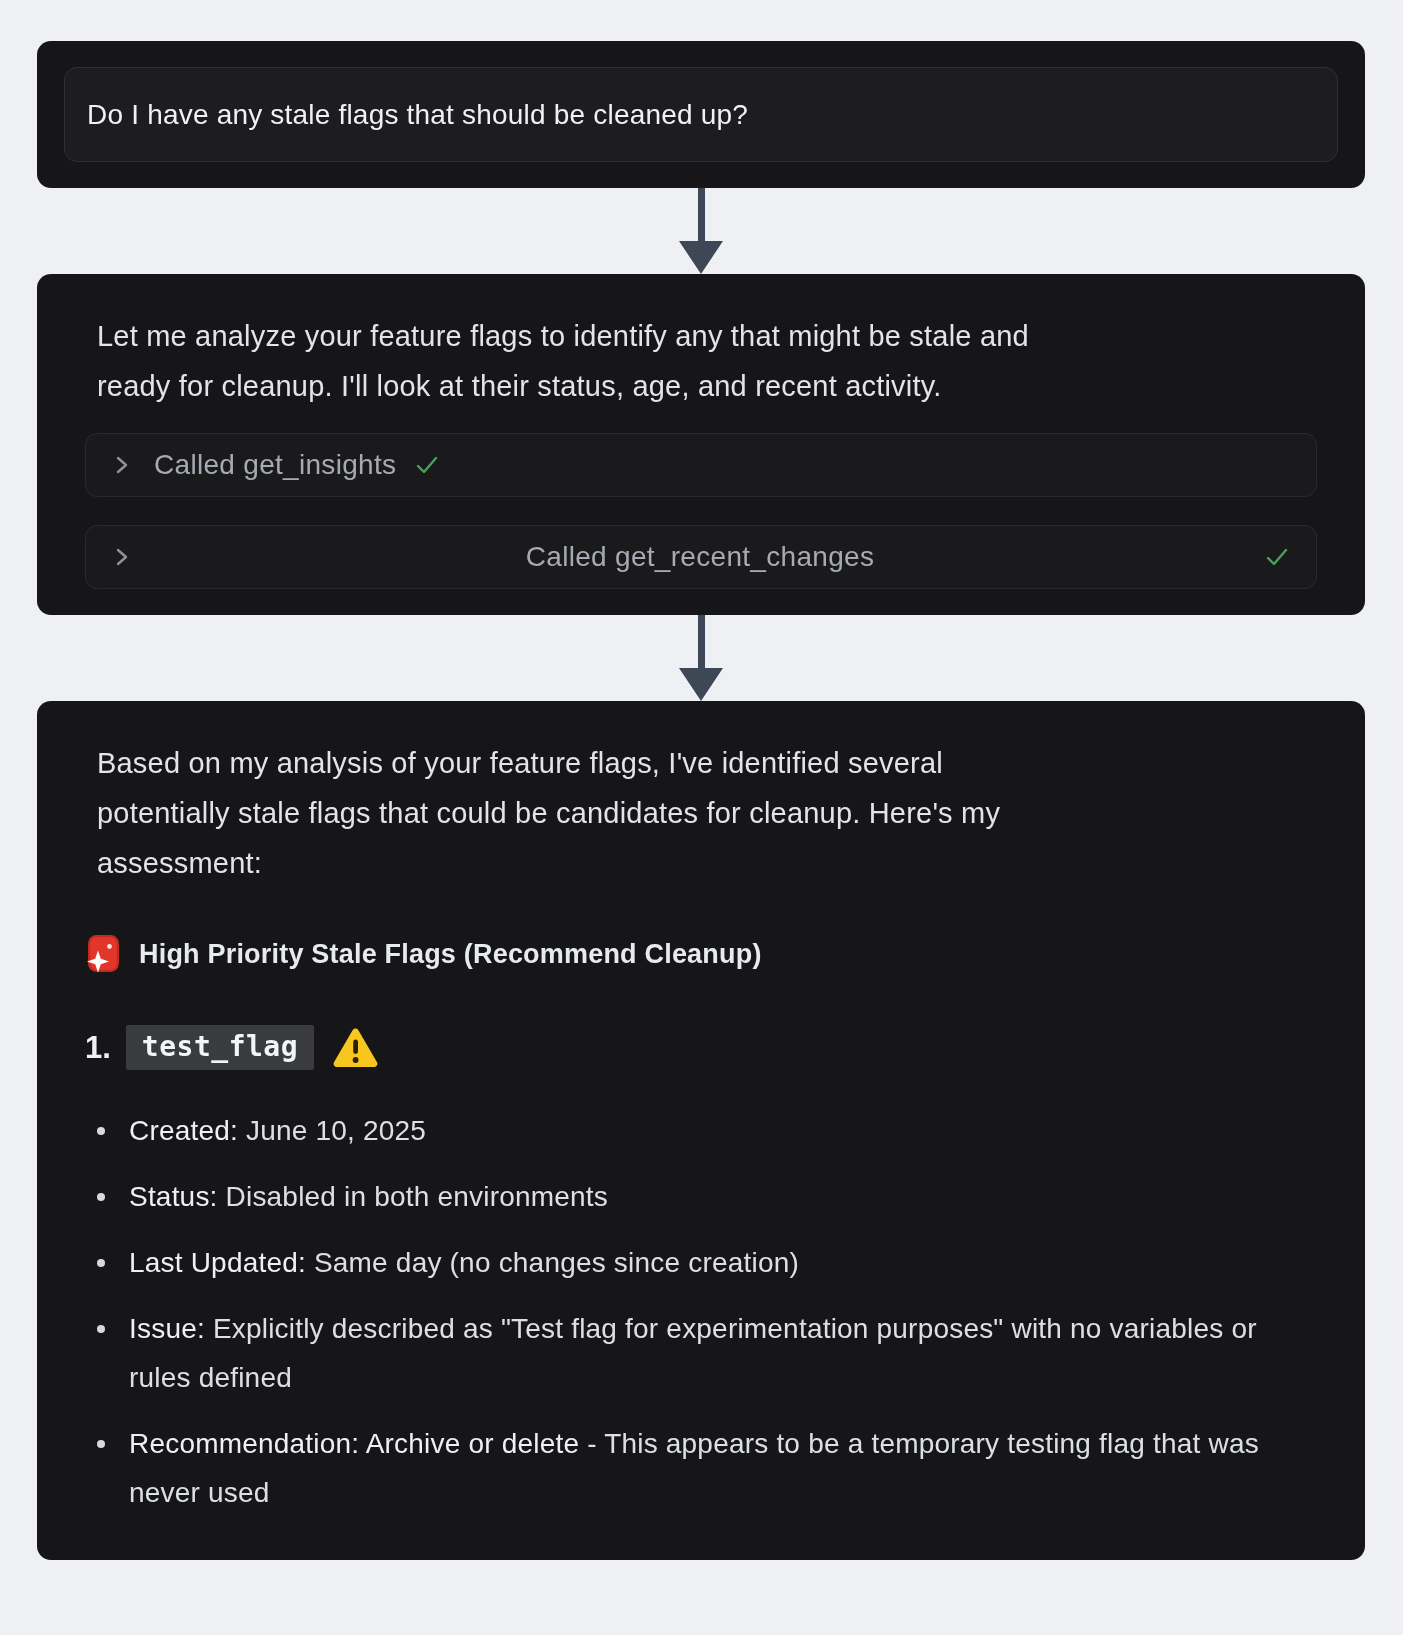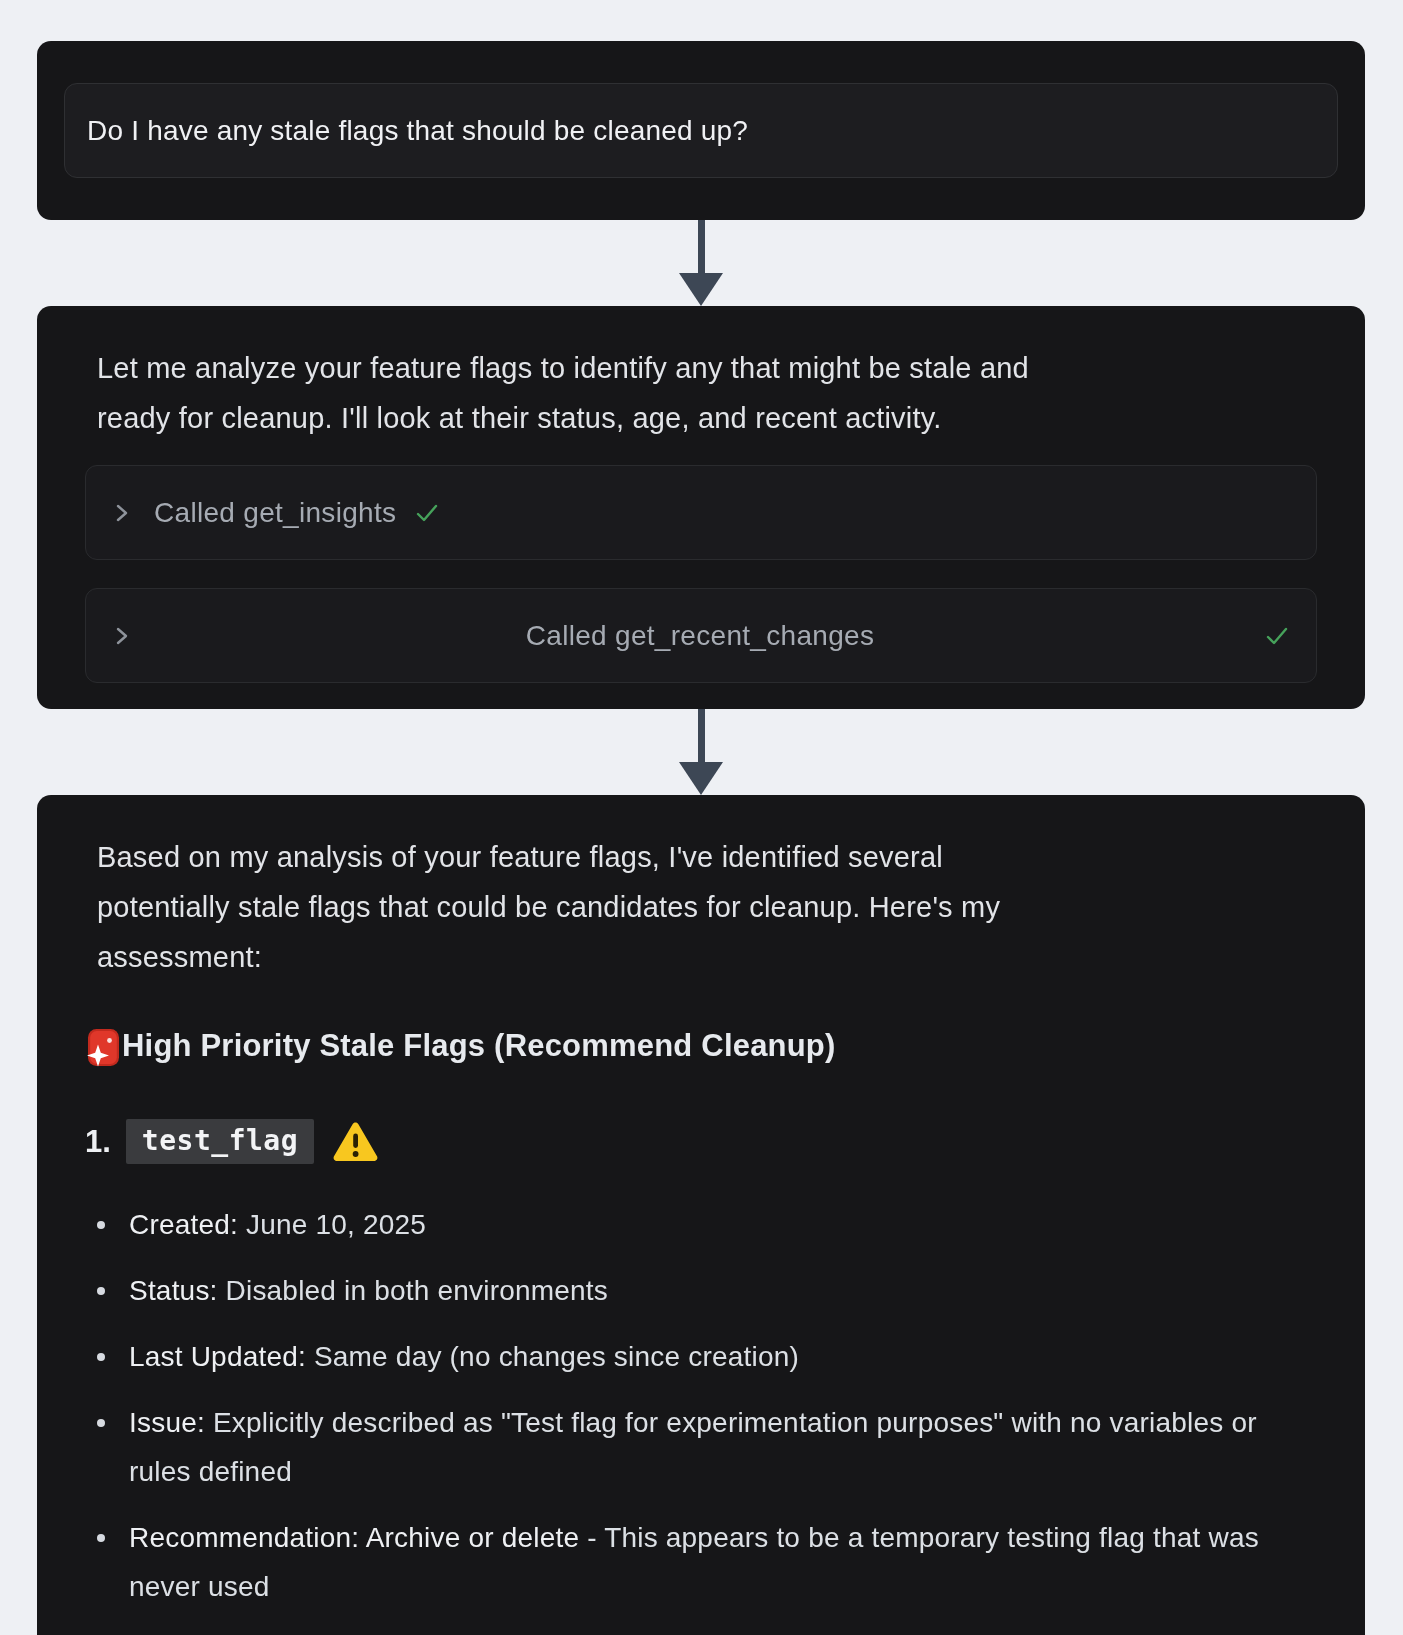--- a/index.html
+++ b/index.html
@@ -11,21 +11,21 @@
     overflow:hidden;
   }
   .canvas{padding:41px 38px 0 37px;}
   .panel{
     background:#161618;
     border-radius:14px;
     box-sizing:border-box;
     width:1328px;
   }
   
-  .user-panel{padding:42px 27px;}
+  .user-panel{padding:26px 27px;}
   .user-bubble{
     height:95px;
     background:#1d1d20;
     border:1.5px solid #2f3033;
     border-radius:13px;
     display:flex;align-items:center;
     padding:0 22px;
     box-sizing:border-box;
   }
   .user-bubble span{
@@ -45,41 +45,41 @@
   }
   
   .assistant-panel{padding:25px 48px 26px 48px;}
   .para{margin:12px;}
   .pline{
     display:block;
     font-size:29px;line-height:50px;color:#e2e4e8;letter-spacing:.2px;
   }
   
   .tool-row{
-    height:95px;
+    height:64px;
     background:#1a1a1d;
     border:1.5px solid #2a2b2e;
     border-radius:12px;
     display:flex;align-items:center;
     padding:0 26px;
     box-sizing:border-box;
     cursor:pointer;
   }
   .tool-row.first{margin-top:22px;}
   .tool-row.second{margin-top:28px;justify-content:space-between;}
   .tool-row .chev{margin-right:22px;display:flex;}
   .tool-row .tool-label{
     font-size:28px;color:#a6abb3;letter-spacing:.3px;
   }
   .tool-row .check{margin-left:18px;display:flex;}
   
   .section-heading{
     margin:46px 0 0 0;
-    display:flex;
-    font-size:31px;font-weight:700;color:#e7eaee;letter-spacing:.2px;
+    display:flex;align-items:center;gap:17px;
+    font-size:27px;font-weight:700;color:#e7eaee;letter-spacing:.2px;
   }
   .section-heading .emoji{flex:0 0 auto;display:flex;}
   .flag-line{
     margin-top:50px;
     display:flex;align-items:center;gap:15px;
   }
   .flag-num{font-size:31px;font-weight:700;color:#eef0f3;}
   .flag-chip{
     background:#3a3b3e;
     border-radius:2px;

